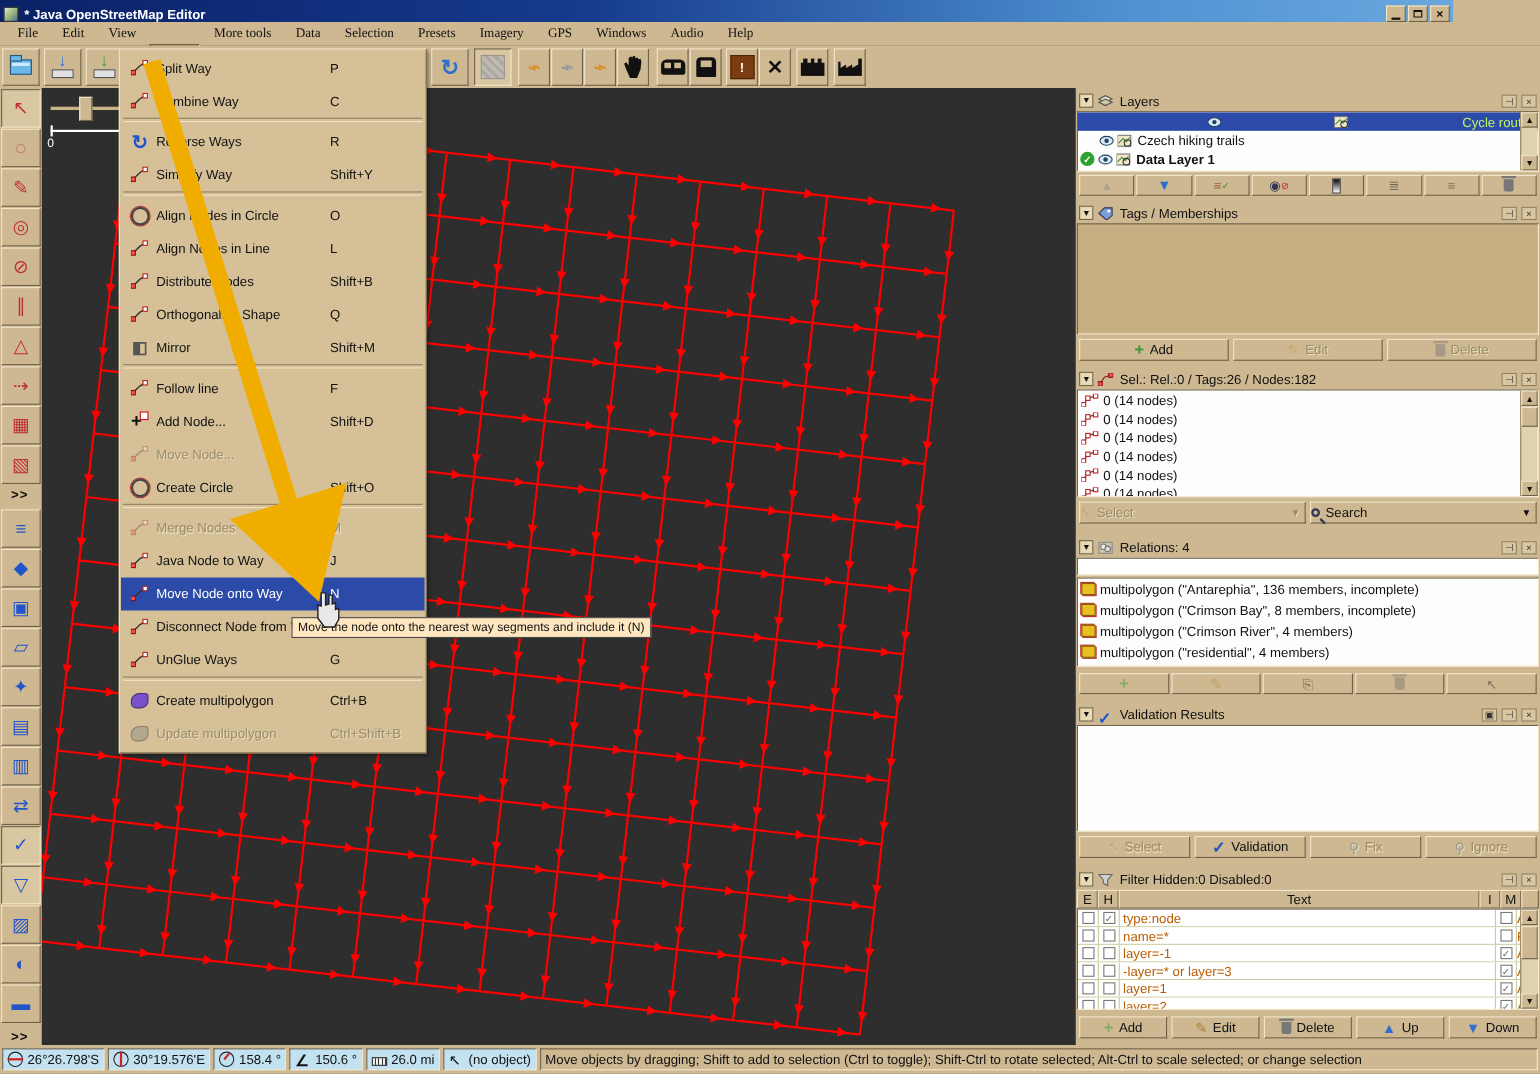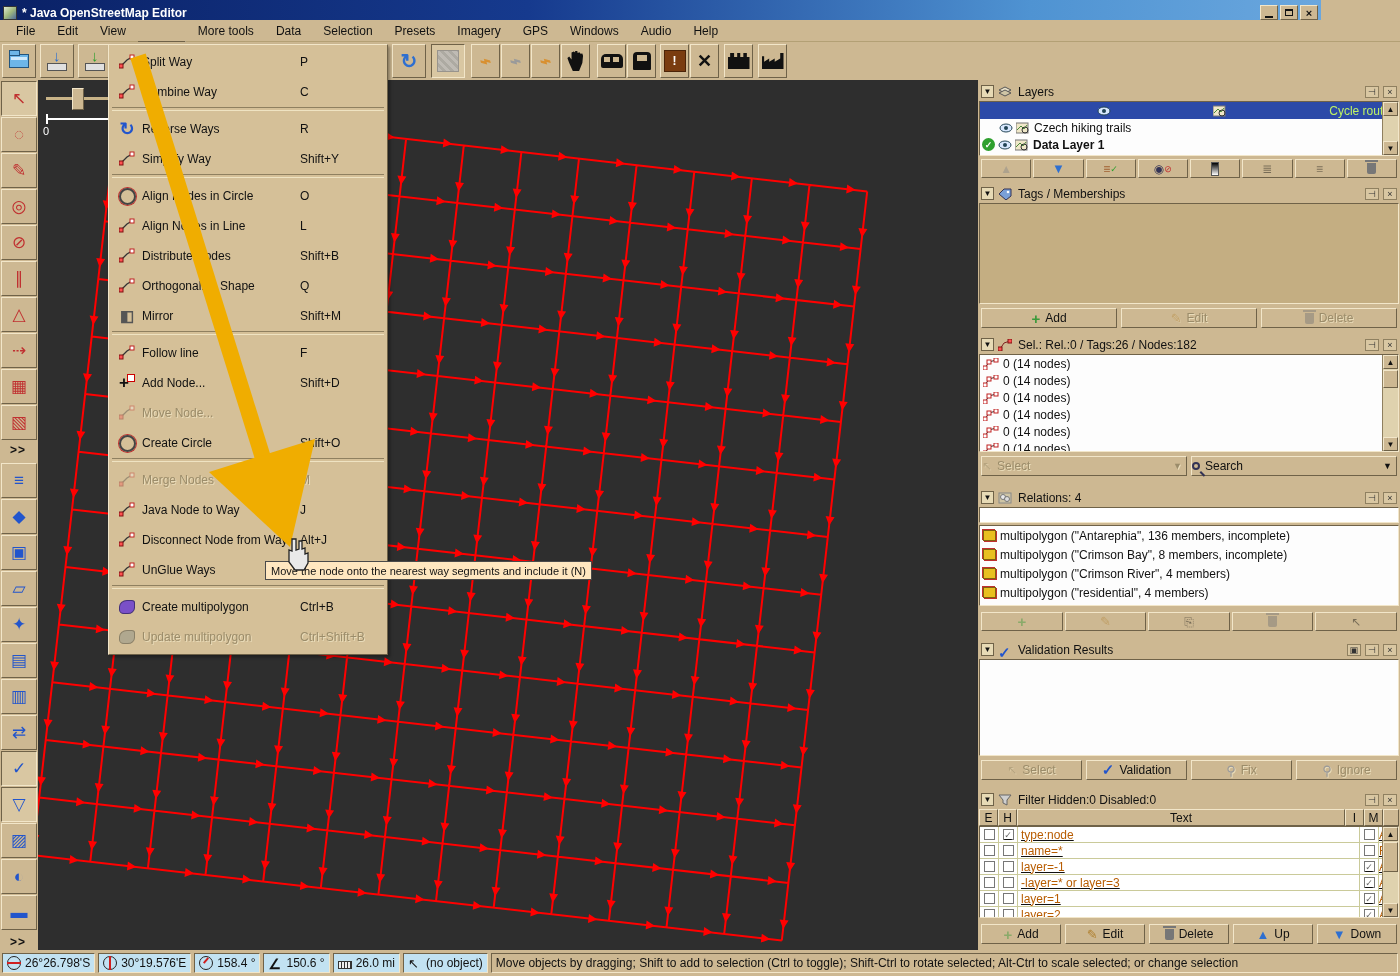--- a/index.html
+++ b/index.html
@@ -19,21 +19,21 @@
     background:linear-gradient(135deg,#dfe9d2 0%,#9fb87e 50%,#4d6b9e 100%); border:1px solid #333; }
   #win-controls { margin-left:auto; display:flex; gap:2px; }
   .win-btn { width:18px; height:15px; display:flex; align-items:center; justify-content:center;
     color:#111; font-weight:bold; font-size:11px; cursor:default; }
   .win-btn .bar { width:8px; height:2px; background:#111; margin-top:8px; }
   .win-btn .restore { width:8px; height:7px; border:1px solid #111; border-top-width:2px; position:relative; }
 
   
   #menubar { position:absolute; left:0; top:20px; width:1400px; height:22px;
     background:#cdb892; border-bottom:1px solid #b3a075; display:flex; align-items:center; padding-left:6px; gap:2px; }
-  .menu-item { padding:0 9px; border:1px solid transparent; }
+  .menu-item { padding:0 9px; border:1px solid transparent;font-family:Liberation Serif, serif; }
   .menu-item.active { border-color:#6f6248 #f2e6c9 #f2e6c9 #6f6248;margin-top:36px; }
 
   
   #toolbar { position:absolute; left:0; top:42px; width:1400px; height:38px; background:#cdb892; }
   .tb-btn { position:absolute; top:2px; width:34px; height:34px; display:flex; align-items:center; justify-content:center; }
   .tb-btn.narrow { width:29px; }
   
   .ico-folder { width:20px; height:14px; background:#6db6e8; border:1px solid #23557d; position:relative; }
   .ico-folder::before { content:""; position:absolute; left:-1px; top:-5px; width:9px; height:4px; background:#6db6e8; border:1px solid #23557d; }
   .ico-folder::after { content:""; position:absolute; left:1px; top:2px; width:16px; height:3px; background:#cfeafc; }
@@ -164,21 +164,21 @@
 
   
   .rel-filter { height:16px; background:#fff; border:1px solid; border-color:#6f6248 #f2e6c9 #f2e6c9 #6f6248; margin-bottom:2px; }
   .rrow { height:19px; display:flex; align-items:center; gap:4px; padding:0 3px; }
   .rel-ico { width:13px; height:11px; background:#e8c020; border:1px solid #806010; box-shadow:-1px -1px 0 #c03030, 1px 1px 0 #c03030; flex:none; }
 
   
   .ftable-head { display:flex; height:17px; font-size:12px; }
   .ftable-head div { border:1px solid; border-color:#f2e6c9 #6f6248 #6f6248 #f2e6c9; display:flex; align-items:center; justify-content:center; }
   .col-e{width:19px;} .col-h{width:19px;} .col-text{flex:1;} .col-i{width:19px;} .col-m{width:19px;} .col-s{width:16px;}
-  .frow { display:flex; height:16px; background:#fff; border-bottom:1px solid #caca9a;text-decoration:underline; }
+  .frow { display:flex; height:16px; background:#fff; border-bottom:1px solid #caca9a; }
   .frow .cell { border-right:1px solid #caca9a; display:flex; align-items:center; }
   .frow .cb { width:11px; height:11px; margin:auto; background:#fff; border:1px solid #777; font-size:9px; color:#666;
     display:flex; align-items:center; justify-content:center; }
   .frow .cb.checked::before { content:"✓"; }
   .frow .ftext { padding-left:3px; color:#b85c00; }
   .frow .fm { margin:auto; color:#b85c00; }
 
   
   #statusbar { position:absolute; left:0; top:950px; width:1400px; height:26px; background:#cdb892;
     display:flex; align-items:center; gap:3px; padding:0 2px; }
@@ -564,20 +564,31 @@
         <svg width="16" height="16" viewBox="0 0 16 16">
           <path d="M2 12 L8 6 L13 3" stroke="#333" stroke-width="1.3" fill="none"></path>
           <rect x="0" y="10" width="4" height="4" fill="#ff5050" stroke="#801010"></rect>
           <rect x="11" y="1" width="4" height="4" fill="#fff" stroke="#c02020"></rect>
         </svg>
       </span>
       <span class="mi-label">Java Node to Way</span>
       <span class="mi-short">J</span>
     </div>
 
+    <div class="mi hl move-node-onto-way">
+      <span class="mi-ico">
+        <svg width="16" height="16" viewBox="0 0 16 16">
+          <path d="M2 12 L8 6 L13 3" stroke="#333" stroke-width="1.3" fill="none"></path>
+          <rect x="0" y="10" width="4" height="4" fill="#ff5050" stroke="#801010"></rect>
+          <rect x="11" y="1" width="4" height="4" fill="#fff" stroke="#c02020"></rect>
+        </svg>
+      </span>
+      <span class="mi-label">Move Node onto Way</span>
+      <span class="mi-short">N</span>
+    </div>
 
     <div class="mi disconnect-node">
       <span class="mi-ico">
         <svg width="16" height="16" viewBox="0 0 16 16">
           <path d="M2 12 L8 6 L13 3" stroke="#333" stroke-width="1.3" fill="none"></path>
           <rect x="0" y="10" width="4" height="4" fill="#ff5050" stroke="#801010"></rect>
           <rect x="11" y="1" width="4" height="4" fill="#fff" stroke="#c02020"></rect>
         </svg>
       </span>
       <span class="mi-label">Disconnect Node from Way</span>

